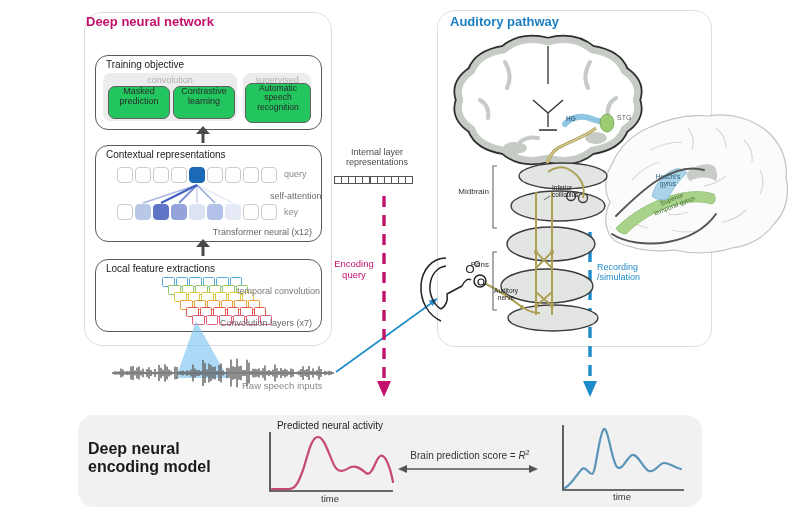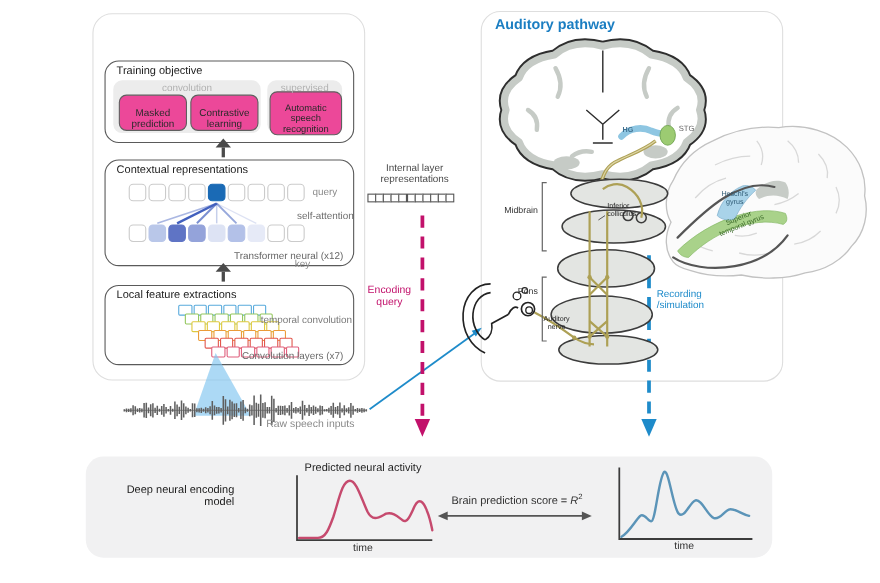--- a/index.html
+++ b/index.html
@@ -1,21 +1,21 @@
 <!DOCTYPE html>
 <html style="--magenta: #c2116b; --blue-title: #1b7ec2; --blue-line: #1e8bca; --pred: #c64a6e; --act: #5b94b8; --qhl: #1a6ab5;"><head>
 <meta charset="utf-8">
 <style>
   html,body{margin:0;padding:0;background:#fff;font-family:"Liberation Sans",sans-serif;}
   #canvas{position:relative;width:800px;height:530px;background:#fff;overflow:hidden;}
   .abs{position:absolute;}
   .panel{position:absolute;background:#fff;border:1.5px solid #dedede;border-radius:18px;}
   .innerbox{position:absolute;background:#fff;border:1.4px solid #5a5a5a;border-radius:13px;}
-  .smallbox{position:absolute;background:#ec4899;border:1.3px solid #5f5f5f;border-radius:7px;
-            display:flex;align-items:flex-end;justify-content:center;text-align:center;
+  .smallbox{position:absolute;background:#22c55e;border:1.3px solid #5f5f5f;border-radius:7px;
+            display:flex;align-items:flex-start;justify-content:center;text-align:center;
             font-size:9px;line-height:1.1;color:#2a2a2a;}
   .pill{position:absolute;background:#ececec;border-radius:8px;}
   .label{position:absolute;line-height:1.12;}
   .big-title{font-size:13px;font-weight:bold;}
   .boxlabel{font-size:10px;color:#1a1a1a;}
   .graylbl{font-size:9px;color:#8a8a8a;}
   .cell{box-sizing:border-box;display:inline-block;width:16px;height:16px;background:#fff;
         border:1.3px solid #cbcbcb;border-radius:4px;margin-right:2px;vertical-align:top;}
   .cell.hl{background:var(--qhl);border-color:var(--qhl);}
   .icell{box-sizing:border-box;display:inline-block;width:8px;height:8px;background:#fff;
@@ -211,49 +211,50 @@
                C608,427 612,462 617,467 C622,472 627,457 632,455 C638,453 643,469 649,471
                C655,473 659,463 664,463 C670,463 675,468 681,469" fill="none" style="stroke:var(--act)" stroke-width="2.2" stroke-linecap="round"></path>
     </g>
     <g>
       <line x1="402" y1="469" x2="534" y2="469" stroke="#555" stroke-width="1.6"></line>
       <polygon points="398,469 407,465 407,473" fill="#555"></polygon>
       <polygon points="538,469 529,465 529,473" fill="#555"></polygon>
     </g>
   </svg>
 
+  <div class="label big-title" style="left:86px;top:15px;color:var(--magenta);">Deep neural network</div>
   <div class="label big-title" style="left:450px;top:15px;color:var(--blue-title);text-align:right;">Auditory pathway</div>
 
   <div class="label boxlabel" style="left:106px;top:59px;">Training objective</div>
   <div class="label" style="left:103px;top:75px;width:134px;text-align:center;font-size:9px;color:#b1b1b1;">convolution</div>
   <div class="label" style="left:243px;top:75px;width:68px;text-align:center;font-size:9px;color:#b1b1b1;">supervised</div>
 
   <div class="label boxlabel" style="left:106px;top:149px;">Contextual representations</div>
   <div class="label graylbl" style="left:284px;top:169px;">query</div>
   <div class="label" style="left:230px;top:191px;font-size:9px;color:#6f6f6f;margin-left:40px;">self-attention</div>
-  <div class="label graylbl" style="left:268px;top:207px;margin-top:28px;">key</div>
+  <div class="label graylbl" style="left:284px;top:207px;">key</div>
   <div class="label" style="left:150px;top:227px;width:162px;text-align:right;font-size:9px;color:#666;">Transformer neural (x12)</div>
 
   <div class="label boxlabel" style="left:106px;top:263px;">Local feature extractions</div>
   <div class="label" style="left:237px;top:286px;font-size:9px;color:#7a7a7a;">temporal convolution</div>
   <div class="label" style="left:170px;top:318px;width:142px;text-align:right;font-size:9px;color:#6a6a6a;">Convolution layers (x7)</div>
   <div class="label" style="left:242px;top:381px;font-size:9.5px;color:#8a8a8a;">Raw speech inputs</div>
 
   <div class="label" style="left:334px;top:147px;width:86px;text-align:center;font-size:9px;color:#4a4a4a;">Internal layer representations</div>
   <div class="label" style="left:330px;top:259px;width:48px;text-align:center;font-size:9.5px;color:var(--magenta);">Encoding query</div>
   <div class="label" style="left:597px;top:262px;width:56px;font-size:9px;color:var(--blue-line);">Recording /simulation</div>
 
   <div class="label" style="left:566px;top:115px;font-size:6.5px;font-weight:bold;color:#3f6f8f;">HG</div>
   <div class="label" style="left:617px;top:114px;font-size:7px;color:#666;">STG</div>
   <div class="label" style="left:447px;top:188px;width:42px;text-align:right;font-size:8px;color:#333;">Midbrain</div>
   <div class="label tiny" style="left:552px;top:184px;width:40px;">Inferior colliculus</div>
   <div class="label" style="left:447px;top:261px;width:42px;text-align:right;font-size:8px;color:#333;">Pons</div>
   <div class="label tiny" style="left:486px;top:287px;width:40px;text-align:center;">Auditory nerve</div>
   <div class="label tiny" style="left:650px;top:173px;width:36px;text-align:center;color:#2e5a74;">Heschl's gyrus</div>
   <div class="label tiny" style="left:650px;top:195px;width:46px;text-align:center;color:#3c6b2a;transform:rotate(-22deg);">Superior temporal gyrus</div>
 
-  <div class="label" style="left:88px;top:440px;width:125px;text-align:right;font-size:10px;font-weight:normal;color:#1a1a1a;">Deep neural encoding model</div>
+  <div class="label" style="left:88px;top:440px;width:125px;text-align:left;font-size:16px;font-weight:bold;color:#1a1a1a;">Deep neural encoding model</div>
   <div class="label" style="left:262px;top:420px;width:136px;text-align:center;font-size:10px;color:#1f1f1f;">Predicted neural activity</div>
   <div class="label" style="left:396px;top:449px;width:148px;text-align:center;font-size:10px;color:#333;"><span>Brain prediction score = </span><i>R</i><sup>2</sup></div>
   <div class="label" style="left:300px;top:494px;width:60px;text-align:center;font-size:9.5px;color:#333;">time</div>
   <div class="label" style="left:592px;top:492px;width:60px;text-align:center;font-size:9.5px;color:#333;">time</div>
 
 </div>
 
 </body></html>

